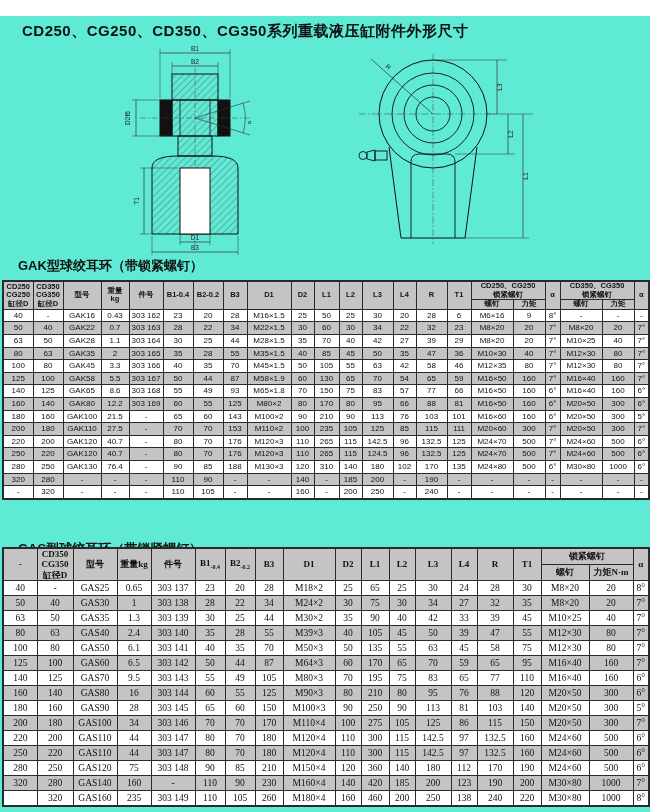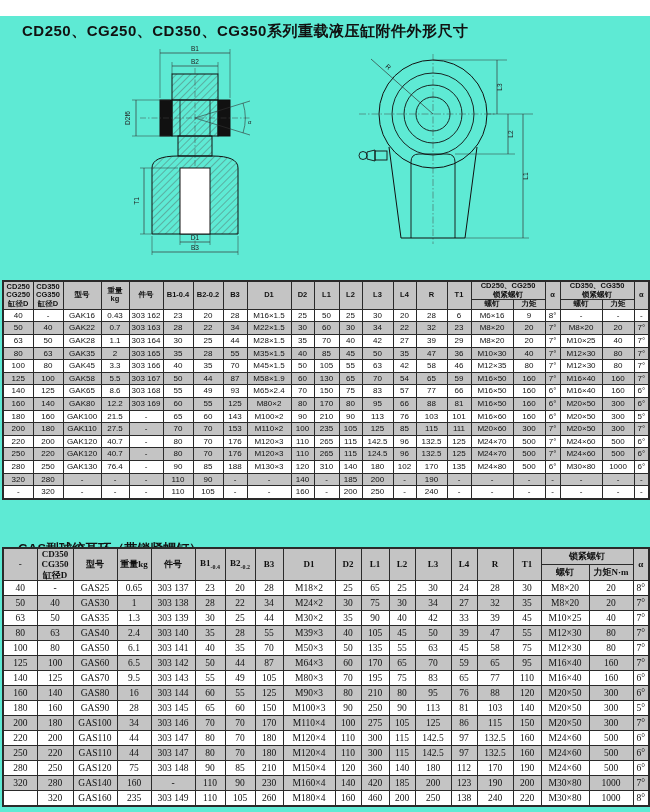--- a/index.html
+++ b/index.html
@@ -129,20 +129,21 @@
       <line x1="110" y1="108" x2="170" y2="108" stroke="#333" stroke-width="0.5"></line>
       <line x1="163" y1="68" x2="163" y2="108" stroke="#333" stroke-width="0.7"></line>
       <text x="168" y="88" font-size="6.5" text-anchor="middle" transform="rotate(-90 168 88)">L2</text>
 
       <line x1="120" y1="192" x2="184" y2="192" stroke="#333" stroke-width="0.5"></line>
       <line x1="178" y1="68" x2="178" y2="192" stroke="#333" stroke-width="0.7"></line>
       <text x="183" y="130" font-size="6.5" text-anchor="middle" transform="rotate(-90 183 130)">L1</text>
     </svg>
   </div>
 
+  <div class="section-title t1-title">GAK型球绞耳环（带锁紧螺钉）</div>
 
   <table class="dim-table t1 outer-border">
     <colgroup>
       <col style="width:30px">
         <col style="width:30px">
         <col style="width:38px">
         <col style="width:28px">
       <col style="width:34px">
         <col style="width:30px">
         <col style="width:30px">
@@ -346,21 +347,21 @@
         </tr>
         <tr>
           <td>140</td>
           <td>125</td>
           <td>GAK65</td>
           <td>8.6</td>
           <td>303 168</td>
           <td>55</td>
           <td>49</td>
           <td>93</td>
-          <td>M65×2.4</td>
+          <td>M65×1.8</td>
           <td>70</td>
           <td>150</td>
           <td>75</td>
           <td>83</td>
           <td>57</td>
           <td>77</td>
           <td>66</td>
           <td>M16×50</td>
           <td>160</td>
           <td>6°</td>

